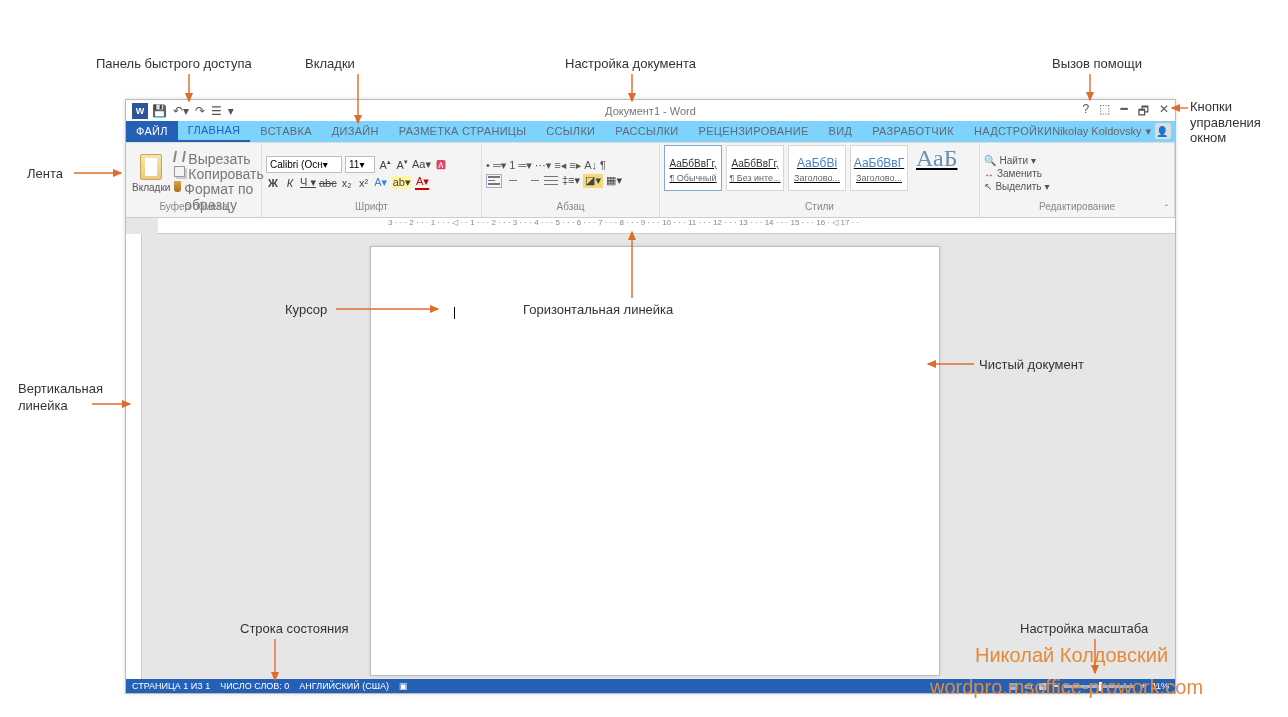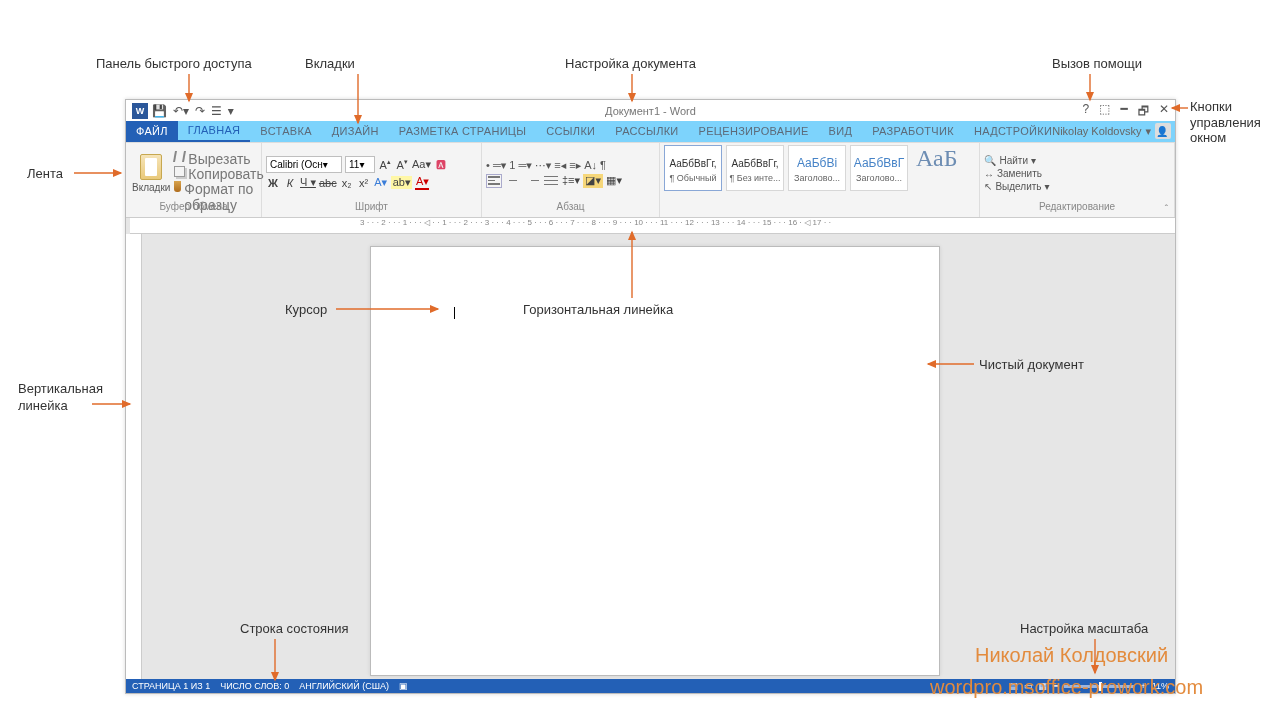--- a/index.html
+++ b/index.html
@@ -49,35 +49,35 @@
 .para-body { display:flex; flex-direction:column; gap:2px; }
 .para-row { display:flex; gap:3px; }
 .pic { width:16px; height:14px; display:flex; flex-direction:column; justify-content:space-around; padding:1px; }
 .pic i{ display:block; height:1.5px; background:#777;}
 .pic.left i:nth-child(2){width:60%;}
 .pic.center i{margin:0 auto;} .pic.center i:nth-child(2){width:60%;}
 .pic.right i{margin-left:auto;} .pic.right i:nth-child(2){width:60%;}
 .align-sel{border:1px solid #aac;}
 .bullets{font-size:11px;color:#555;}
 
-.styles-body { display:flex; gap:4px; align-items:flex-start; }
+.styles-body { display:flex; gap:4px; align-items:flex-start;text-decoration:underline; }
 .style-item { border:1px solid #d7d7d7; width:58px; height:46px; display:flex; flex-direction:column; justify-content:center; font-size:10px; text-align:center; background:#fff; }
 .style-item.sel { border-color:#89a7d6; }
 .style-item .prev { font-size:10px; color:#333; height:20px; display:flex; align-items:center; justify-content:center;}
 .style-item.blue .prev{ color:#4683c7; font-size:12px;}
 .style-item .nm { font-size:9px; color:#666;}
 .style-big { font-family:'Times New Roman',serif; font-size:24px; color:#6d8db3; padding:0 4px;}
 
 .edit-body{display:flex;flex-direction:column;gap:2px;font-size:10px;color:#555;}
 .edit-body div{display:flex;align-items:center;gap:3px;}
 .chev{position:absolute;right:6px;bottom:2px;font-size:10px;color:#888;}
 
 
 .workspace { position:absolute; top:118px; left:0; right:0; bottom:14px; background:#e6e6e6;}
-.hruler { height:16px; background:#fff; border-bottom:1px solid #ccc; font-size:8px; color:#888; overflow:hidden; white-space:pre; margin-left:4px; padding-left:230px;}
+.hruler { height:16px; background:#fff; border-bottom:1px solid #ccc; font-size:8px; color:#888; overflow:hidden; white-space:pre; margin-left:32px; padding-left:230px;}
 .vruler { position:absolute; left:0; top:16px; bottom:0; width:16px; background:#fff; border-right:1px solid #ccc;}
 .page { position:absolute; left:244px; top:28px; width:570px; height:430px; background:#fff; border:1px solid #bbb; box-shadow:0 0 4px rgba(0,0,0,.1);}
 .cursor { position:absolute; left:83px; top:60px; width:1px; height:12px; background:#000;}
 
 
 .statusbar { position:absolute; left:0; right:0; bottom:0; height:14px; background:#2360b6; color:#fff; font-size:9px; display:flex; align-items:center; gap:10px; padding:0 6px;}
 .statusbar .right{margin-left:auto;display:flex;gap:6px;align-items:center;font-size:9px;}
 .zoom-slider{width:70px;height:3px;background:#9cb6df;position:relative;}
 .zoom-slider:before{content:"";position:absolute;left:50%;top:-3px;width:3px;height:9px;background:#fff;}
 
@@ -239,20 +239,21 @@
         <div class="style-item blue">
             <div class="prev">АаБбВі</div>
             <div class="nm">Заголово...</div>
           </div>
         <div class="style-item blue">
             <div class="prev">АаБбВвГ</div>
             <div class="nm">Заголово...</div>
           </div>
         <div class="style-big">АаБ</div>
       </div>
+      <div class="rgroup-label">Стили</div>
     </div>
 
     <div class="rgroup" style="flex:1">
       <div class="rgroup-body">
           <div class="edit-body">
         <div><span>🔍</span><span>Найти</span> ▾</div>
         <div>
               <span>↔</span>
               <span>Заменить</span>
             </div>

